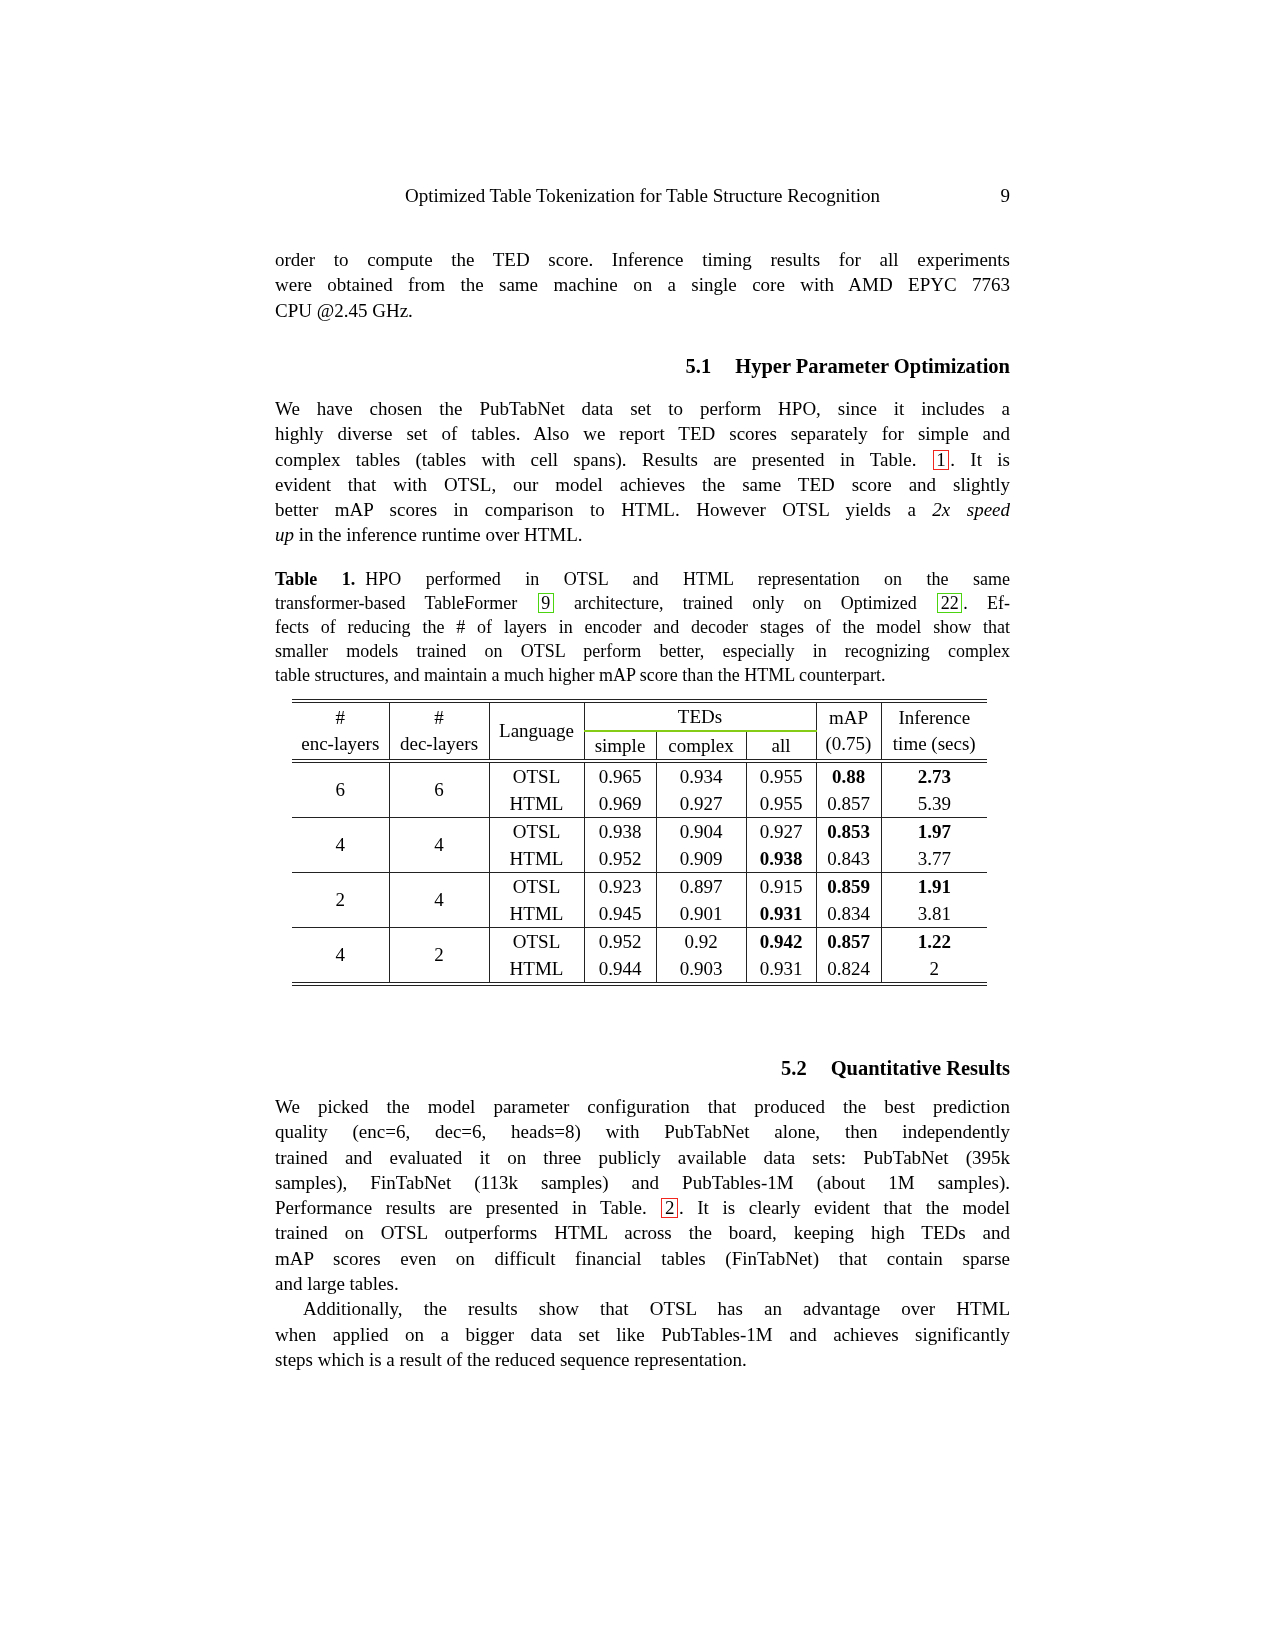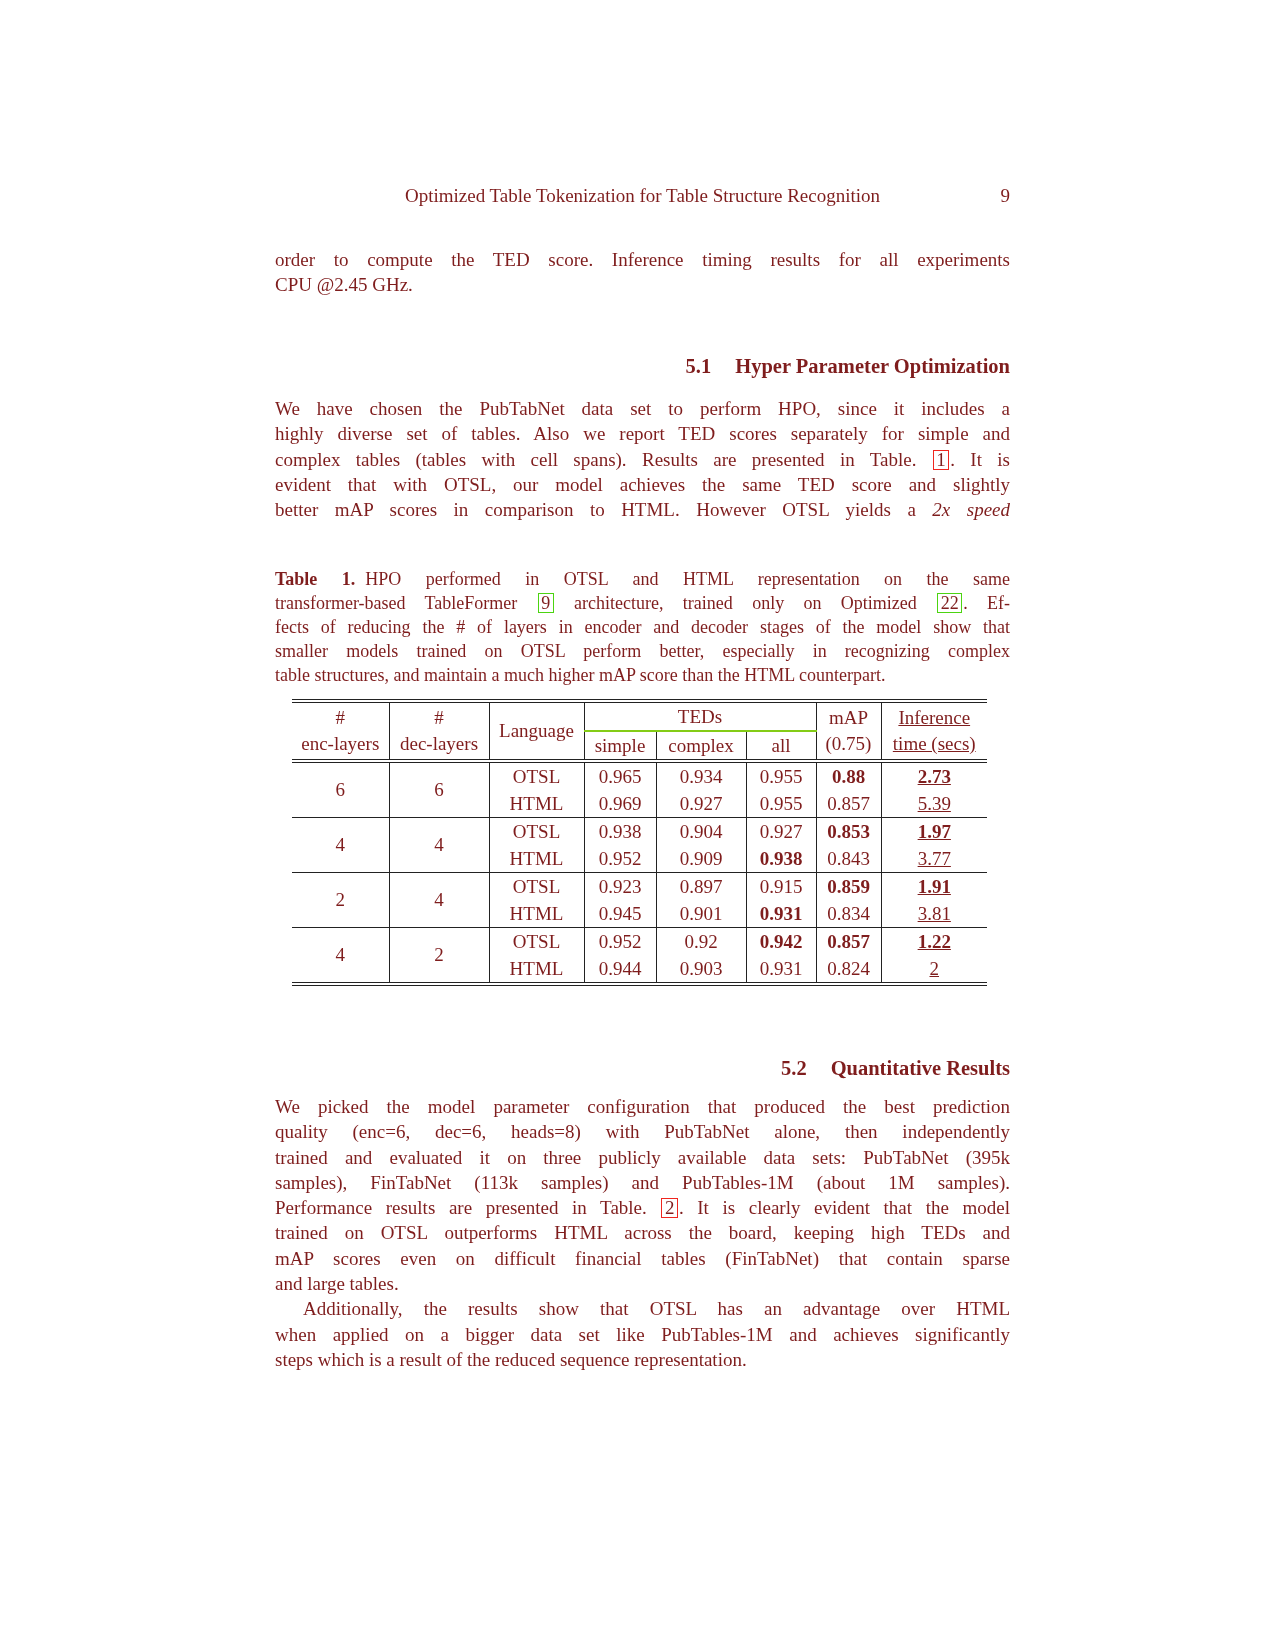--- a/index.html
+++ b/index.html
@@ -1,18 +1,18 @@
 <!DOCTYPE html>
 <html><head>
 <meta charset="utf-8">
 <style>
   html,body{margin:0;padding:0;background:#ffffff;}
   .page{
     position:relative;width:1011px;height:1650px;background:#fff;overflow:hidden;
-    font-family:"Liberation Serif","DejaVu Serif",serif;color:#7f1d1d;
+    font-family:"Liberation Serif","DejaVu Serif",serif;color:#000000;
   }
   .content{position:absolute;left:275px;top:0;width:735px;height:1650px;}
   .block{position:absolute;left:0;width:735px;}
 
   
   .rhead{top:183px;font-size:19px;line-height:25px;text-align:center;}
   .rhead .pnum{position:absolute;right:0;top:0;}
 
   
   .ln{font-size:19px;line-height:25.3px;text-align:justify;text-align-last:justify;white-space:normal;}
@@ -38,53 +38,55 @@
   table.t1{
     position:absolute;left:17px;top:699px;width:695px;
     border-collapse:collapse;table-layout:fixed;
     border-top:4px double #222;border-bottom:4px double #222;
     font-size:19px;
   }
   table.t1 th,table.t1 td{
     font-weight:normal;text-align:center;vertical-align:middle;padding:0;
     border-right:1px solid #222;height:27px;line-height:26px;
   }
-  table.t1 .lastcol{border-right:none;text-decoration:underline;}
+  table.t1 .lastcol{border-right:none;}
   table.t1 th div{line-height:26px;}
   table.t1 .tedshead{border-bottom:2px solid #84cc16;}
   table.t1 .hsep{border-bottom:4px double #222;}
   table.t1 .gsep{border-top:1px solid #222;}
   table.t1 .b{font-weight:bold;}
 </style>
 </head>
 <body>
 
 <div class="page">
   <div class="content">
 
     <div class="block rhead">
       <span>Optimized Table Tokenization for Table Structure Recognition</span>
       <span class="pnum">9</span>
     </div>
 
     <div class="block" style="top:247px">
       <div class="ln">order to compute the TED score. Inference timing results for all experiments</div>
+      <div class="ln">were obtained from the same machine on a single core with AMD EPYC 7763</div>
       <div class="ln last">CPU @2.45 GHz.</div>
     </div>
 
     <div class="block sec" style="top:354px">
       <span class="num">5.1</span><span>Hyper Parameter Optimization</span>
     </div>
 
     <div class="block" style="top:396px">
       <div class="ln">We have chosen the PubTabNet data set to perform HPO, since it includes a</div>
       <div class="ln">highly diverse set of tables. Also we report TED scores separately for simple and</div>
       <div class="ln"><span>complex tables (tables with cell spans). Results are presented in Table. </span><span class="refbox">1</span><span>. It is</span></div>
       <div class="ln">evident that with OTSL, our model achieves the same TED score and slightly</div>
       <div class="ln"><span>better mAP scores in comparison to HTML. However OTSL yields a </span><span class="it">2x speed</span></div>
+      <div class="ln last"><span class="it">up</span><span> in the inference runtime over HTML.</span></div>
     </div>
 
     <div class="block cap" style="top:567px">
       <div class="ln"><span class="lbl">Table 1.</span><span>HPO performed in OTSL and HTML representation on the same</span></div>
       <div class="ln"><span>transformer-based TableFormer </span><span class="citebox">9</span><span> architecture, trained only on Optimized </span><span class="citebox">22</span><span>. Ef-</span></div>
       <div class="ln">fects of reducing the # of layers in encoder and decoder stages of the model show that</div>
       <div class="ln">smaller models trained on OTSL perform better, especially in recognizing complex</div>
       <div class="ln last">table structures, and maintain a much higher mAP score than the HTML counterpart.</div>
     </div>
 

